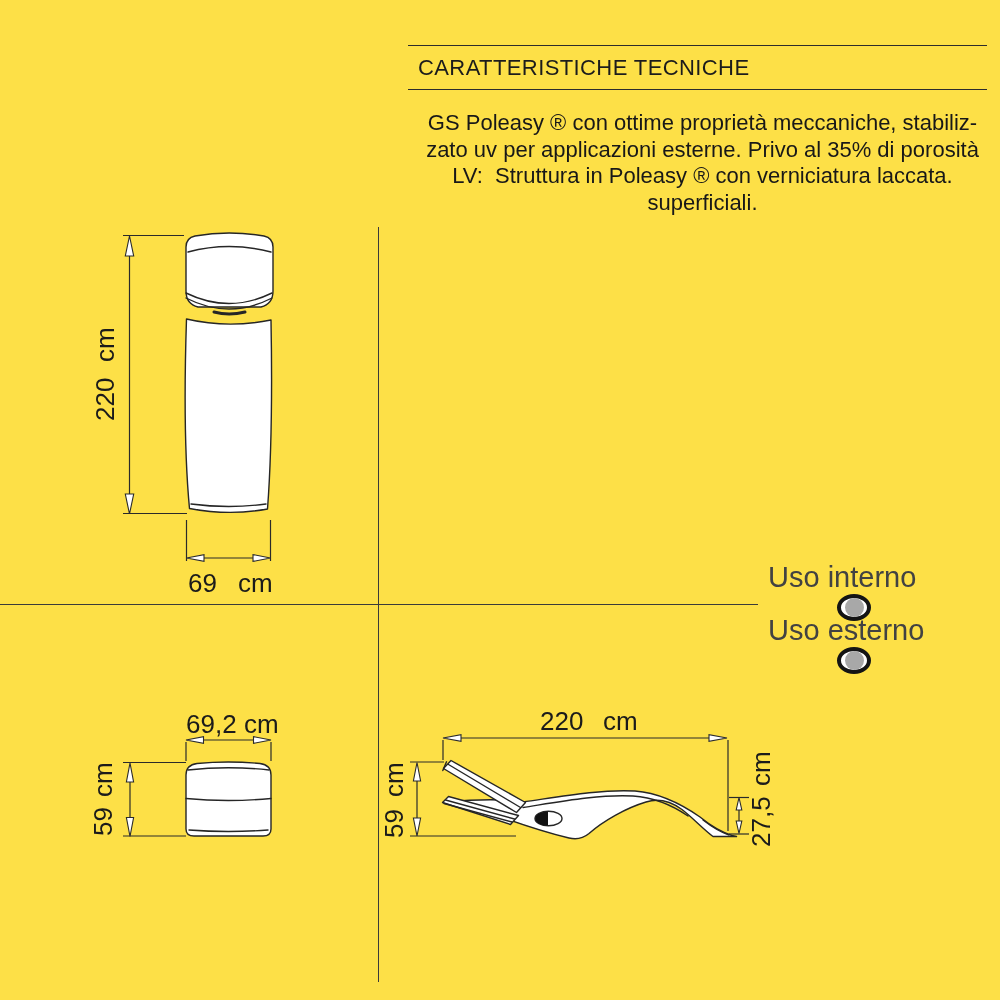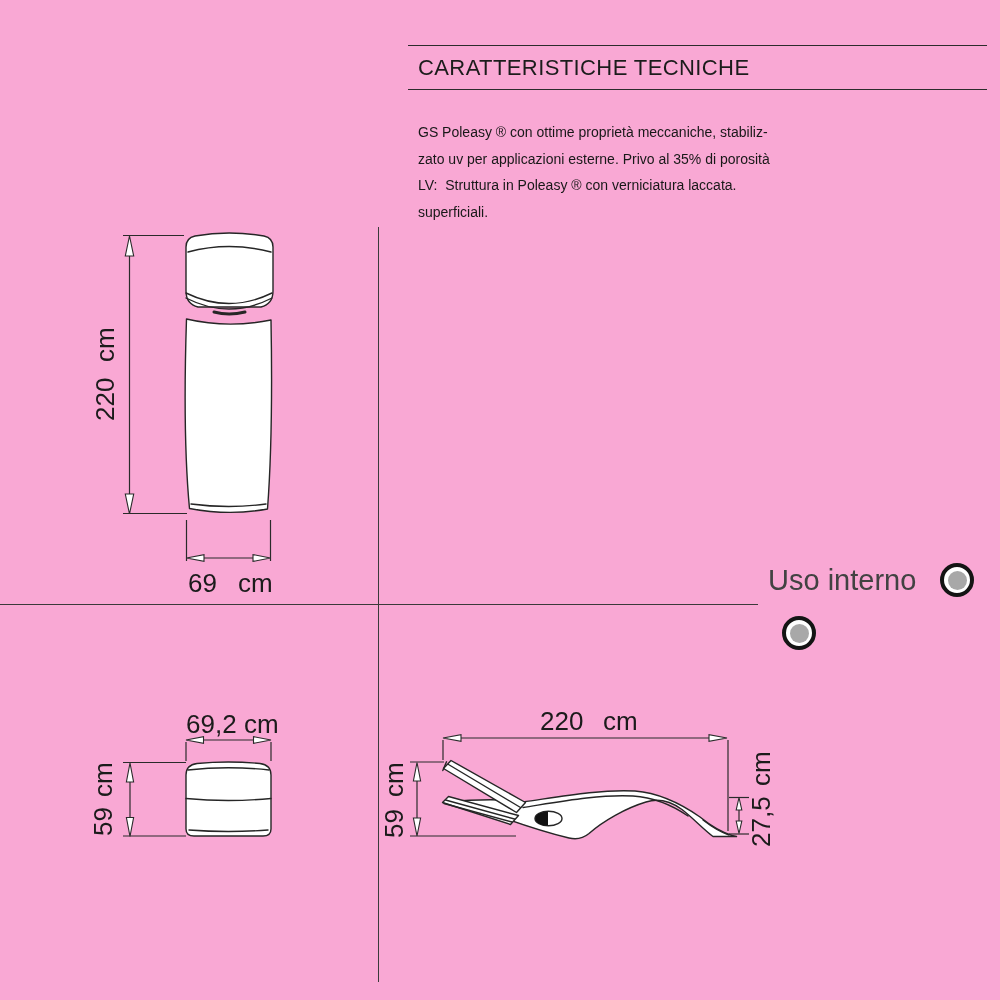--- a/index.html
+++ b/index.html
@@ -1,28 +1,28 @@
 <!DOCTYPE html>
 <html><head>
 <meta charset="utf-8">
 <style>
   html,body{margin:0;padding:0;background:#fff;}
-  .page{position:relative;width:1000px;height:1000px;background:#f9a8d4;overflow:hidden;
+  .page{position:relative;width:1000px;height:1000px;background:#fde047;overflow:hidden;
         font-family:"Liberation Sans",sans-serif;color:#1b1b1b;}
   
   .v-divider{position:absolute;left:377.5px;top:227px;width:1.5px;height:755px;background:#3a3a3a;}
   .h-divider{position:absolute;left:0;top:603.5px;width:758px;height:1.5px;background:#3a3a3a;}
   
   .tech{position:absolute;left:408px;top:45px;width:579px;}
   .rule{height:0;border-top:1.6px solid #2c2c2c;}
   .tech-title{margin:0;padding:9px 0 8px 10px;font-size:22px;font-weight:normal;
               letter-spacing:0.4px;color:#1c1c1c;}
-  .tech-text{margin-top:29px;padding-left:10px;font-size:14px;line-height:26.5px;color:#181818;}
+  .tech-text{margin-top:20px;padding-left:10px;font-size:22px;line-height:26.5px;color:#181818;text-align:center;}
   
-  .usage-row{position:absolute;left:768px;height:38px;display:flex;align-items:center;}
+  .usage-row{position:absolute;left:768px;height:38px;display:flex;align-items:center;flex-direction:column;}
   .usage-label{font-size:29px;color:#424242;width:158px;white-space:nowrap;}
   .usage-dot{margin-left:14px;box-sizing:border-box;width:34px;height:34px;border:4px solid #141414;
              border-radius:50%;display:flex;align-items:center;justify-content:center;background:#fff;}
   .usage-dot-inner{width:19px;height:19px;border-radius:50%;background:#a8a8a8;}
   
   .diagram{position:absolute;}
   .shape path, .shape ellipse{fill:#fff;stroke:#262626;stroke-width:1.4;stroke-linejoin:round;stroke-linecap:round;}
   .shape .ln{fill:none;}
   .shape .thick{stroke-width:3;}
   .shape .solid{fill:#111;stroke:none;}
@@ -50,20 +50,21 @@
     </div>
   </section>
 
   <div class="usage-row" style="top:561px">
     <span class="usage-label">Uso interno</span>
     <span class="usage-dot">
         <span class="usage-dot-inner"></span>
       </span>
   </div>
   <div class="usage-row" style="top:614px">
+    <span class="usage-label">Uso esterno</span>
     <span class="usage-dot">
         <span class="usage-dot-inner"></span>
       </span>
   </div>
 
   <svg class="diagram" style="left:80px;top:225px" width="210" height="380" viewBox="80 225 210 380">
     <g class="shape">
       <path d="M186,247 Q186,238 195,236 Q229,230 264,236 Q273,238 273,247 L273,291 Q273,304 261,307 L198,307 Q186,304 186,291 Z"></path>
       <path class="ln" d="M188,252 Q229,241 271,252"></path>
       <path class="ln" d="M186,293 Q229,314 272,293"></path>

